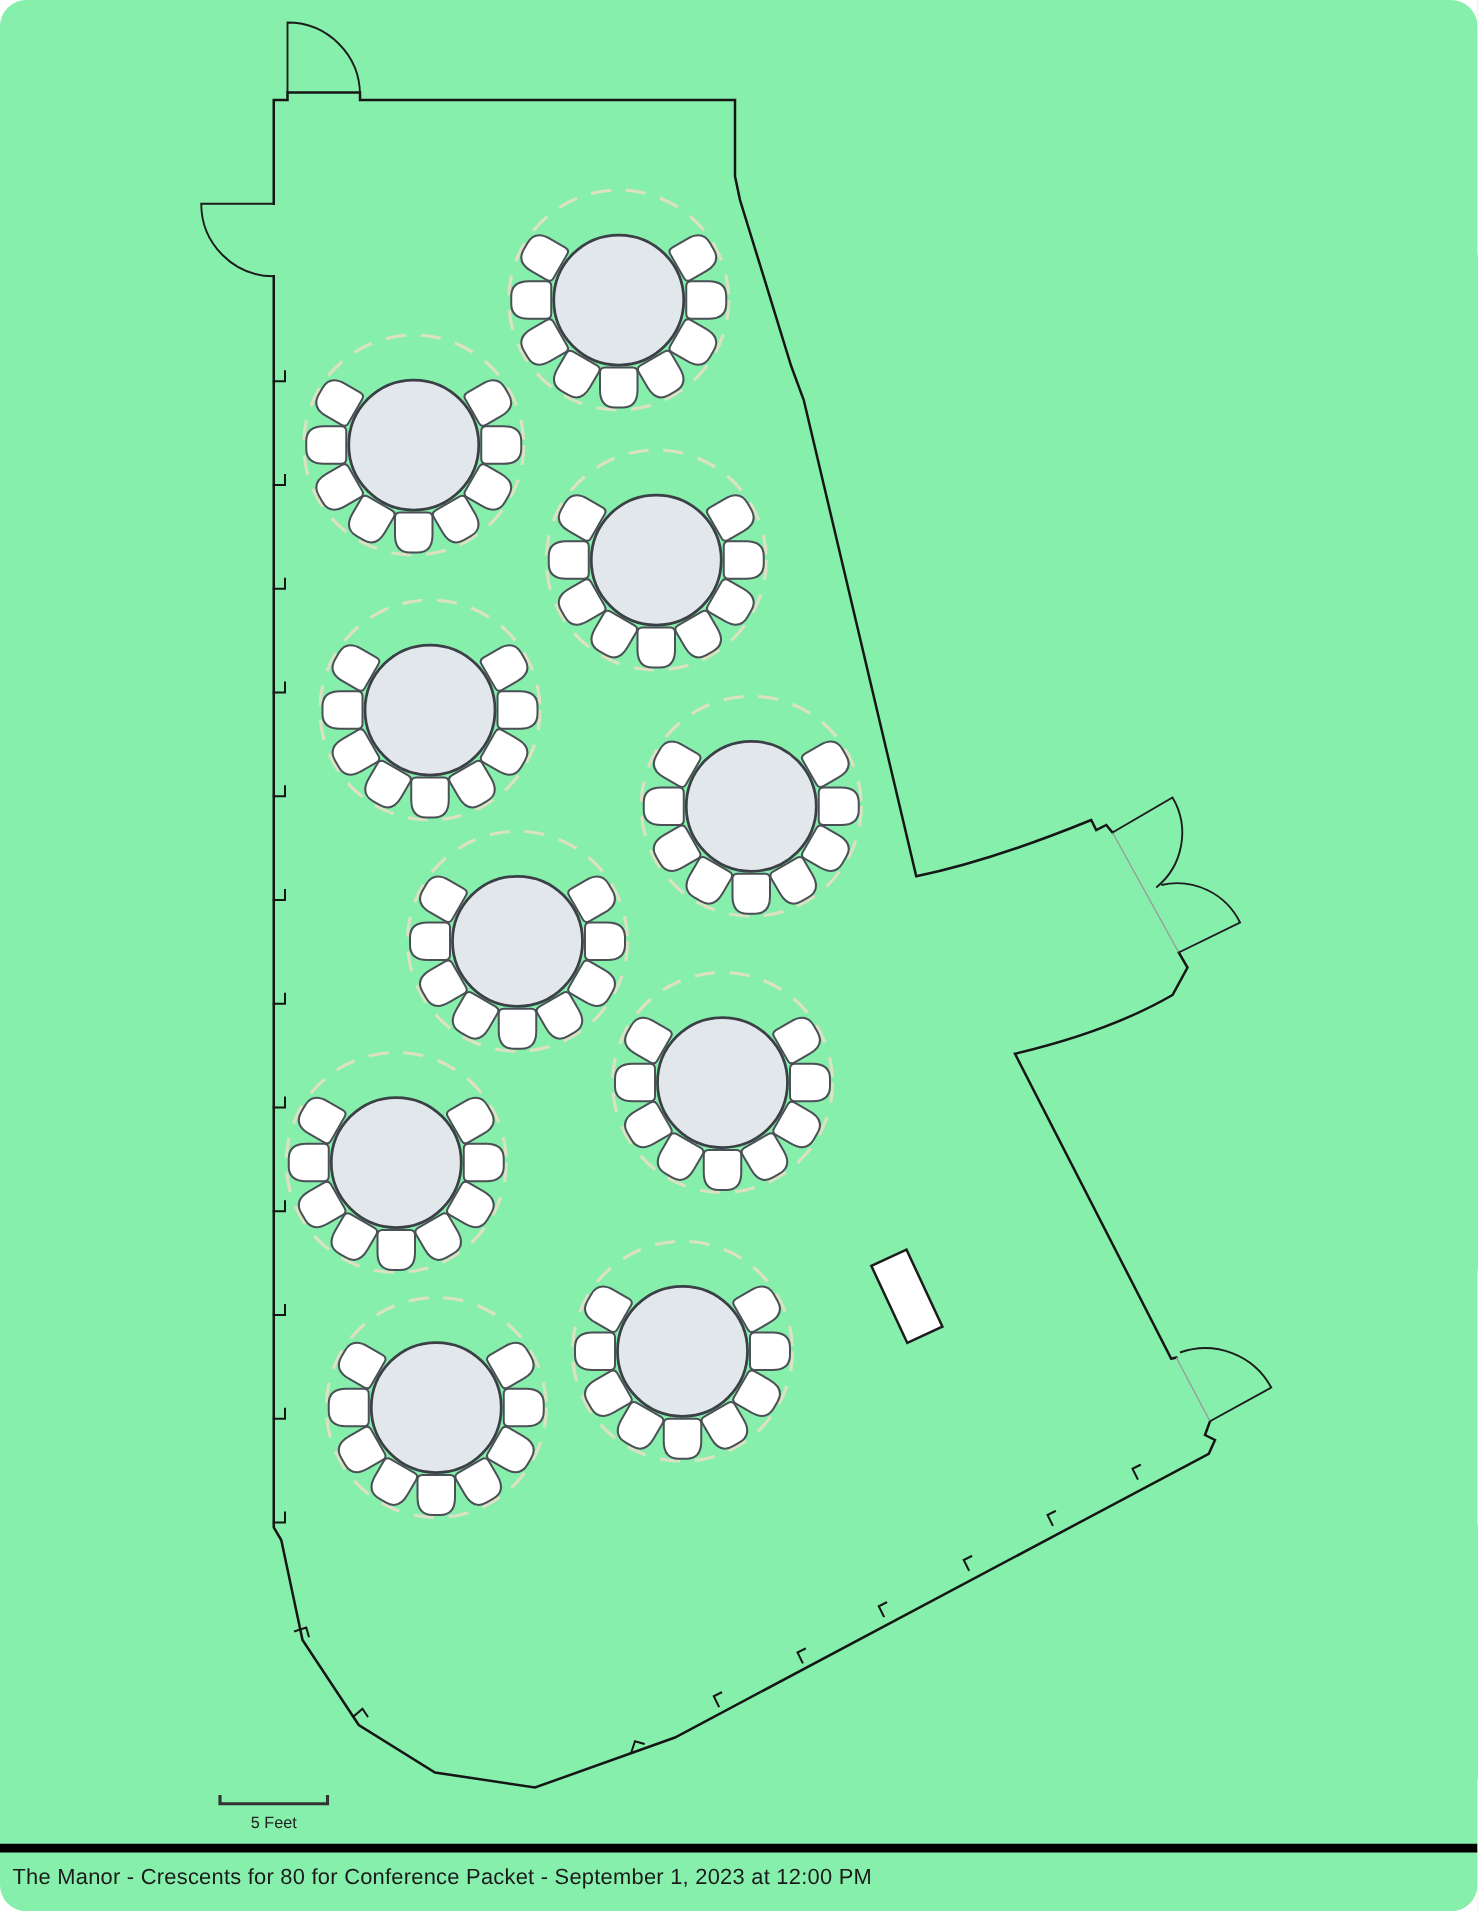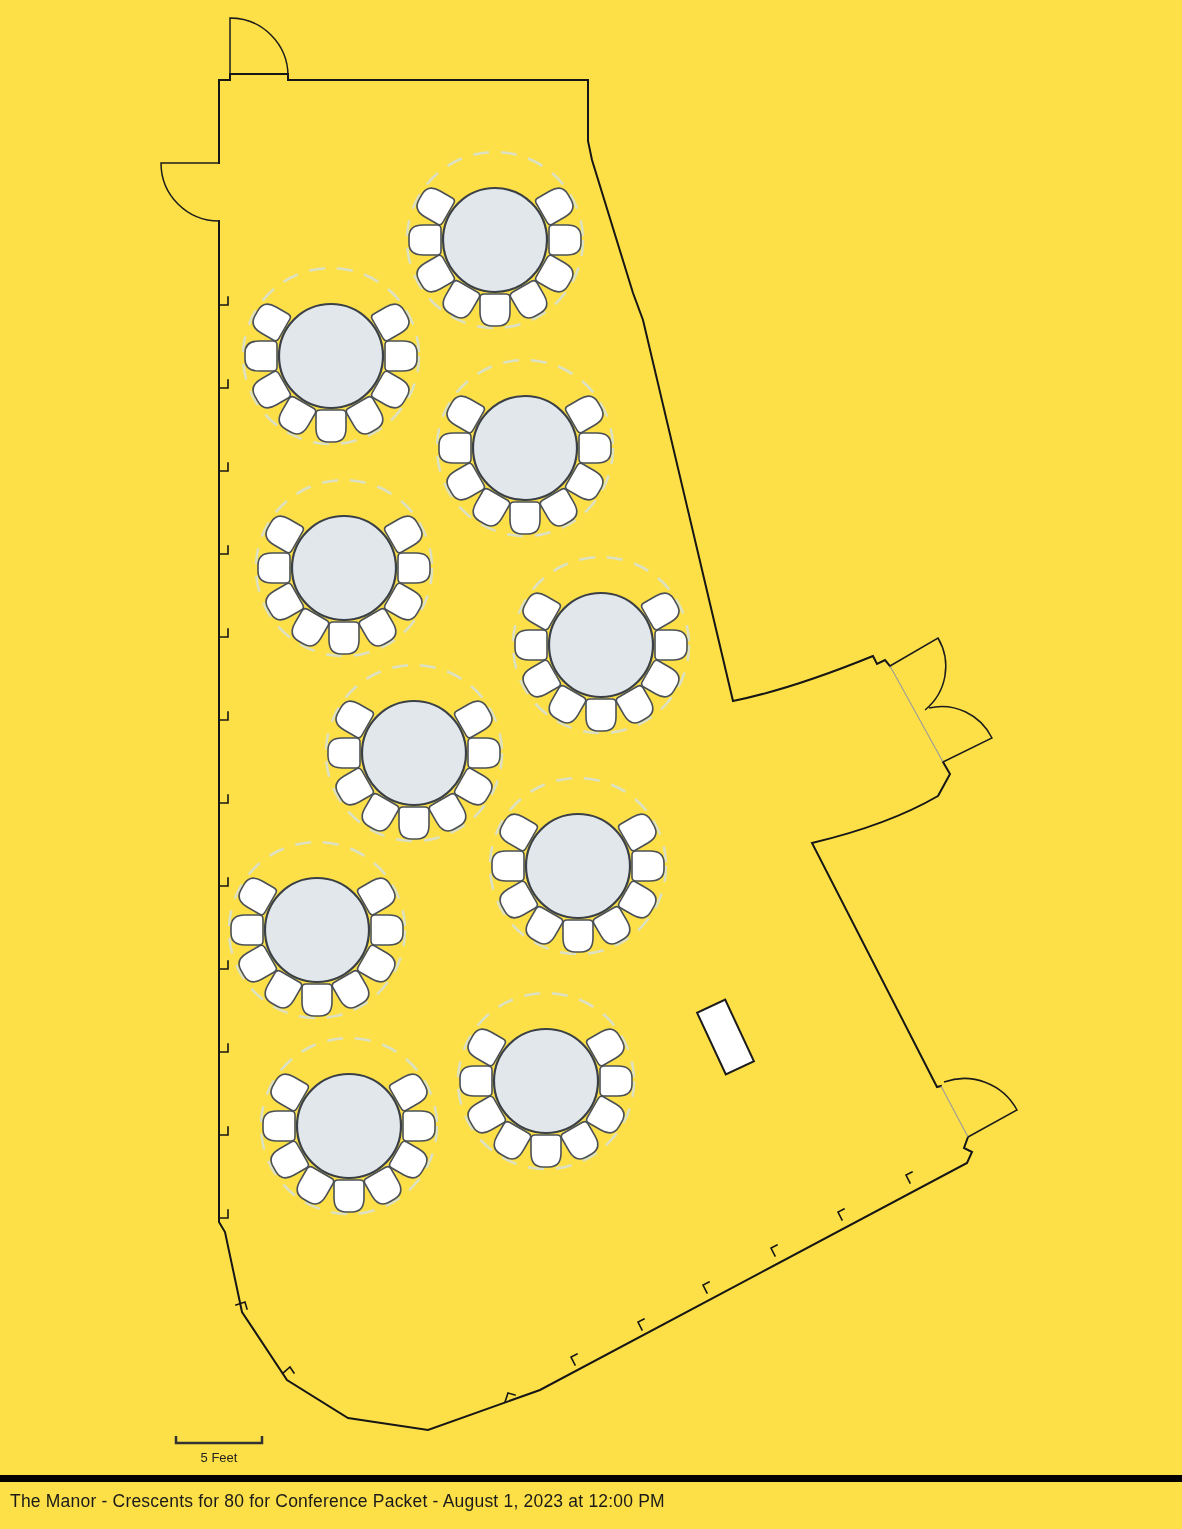--- a/index.html
+++ b/index.html
@@ -1,17 +1,17 @@
 <!DOCTYPE html>
 <html><head>
 <meta charset="utf-8">
 <style>
   html,body{margin:0;padding:0;background:#ffffff;width:1182px;height:1529px;overflow:hidden;
             font-family:"Liberation Sans", sans-serif;}
-  .page{position:relative;width:1182px;height:1529px;background:#fde047;}
+  .page{position:relative;width:1182px;height:1529px;background:#86efac;border-radius:21px;}
   svg{position:absolute;left:0;top:0;}
   .footer-rule{position:absolute;left:0;top:1475px;width:1182px;height:7px;background:#000;}
   .footer-title{position:absolute;left:10px;top:1491px;font-size:17.5px;color:#1a1a1a;
                 letter-spacing:0.2px;white-space:nowrap;}
   .scale-label{font-size:13px;fill:#222;}
 </style>
 </head>
 <body>
 
 <div class="page">
@@ -189,14 +189,14 @@
         </g>
       </g>
 
     <g>
       <path d="M 176,1436 L 176,1443 L 262,1443 L 262,1436" fill="none" stroke="#333" stroke-width="2.5"></path>
       <text class="scale-label" x="219" y="1462" text-anchor="middle">5 Feet</text>
     </g>
   </svg>
 
   <div class="footer-rule"></div>
-  <div class="footer-title">The Manor - Crescents for 80 for Conference Packet - August 1, 2023 at 12:00 PM</div>
+  <div class="footer-title">The Manor - Crescents for 80 for Conference Packet - September 1, 2023 at 12:00 PM</div>
 </div>
 
 </body></html>

